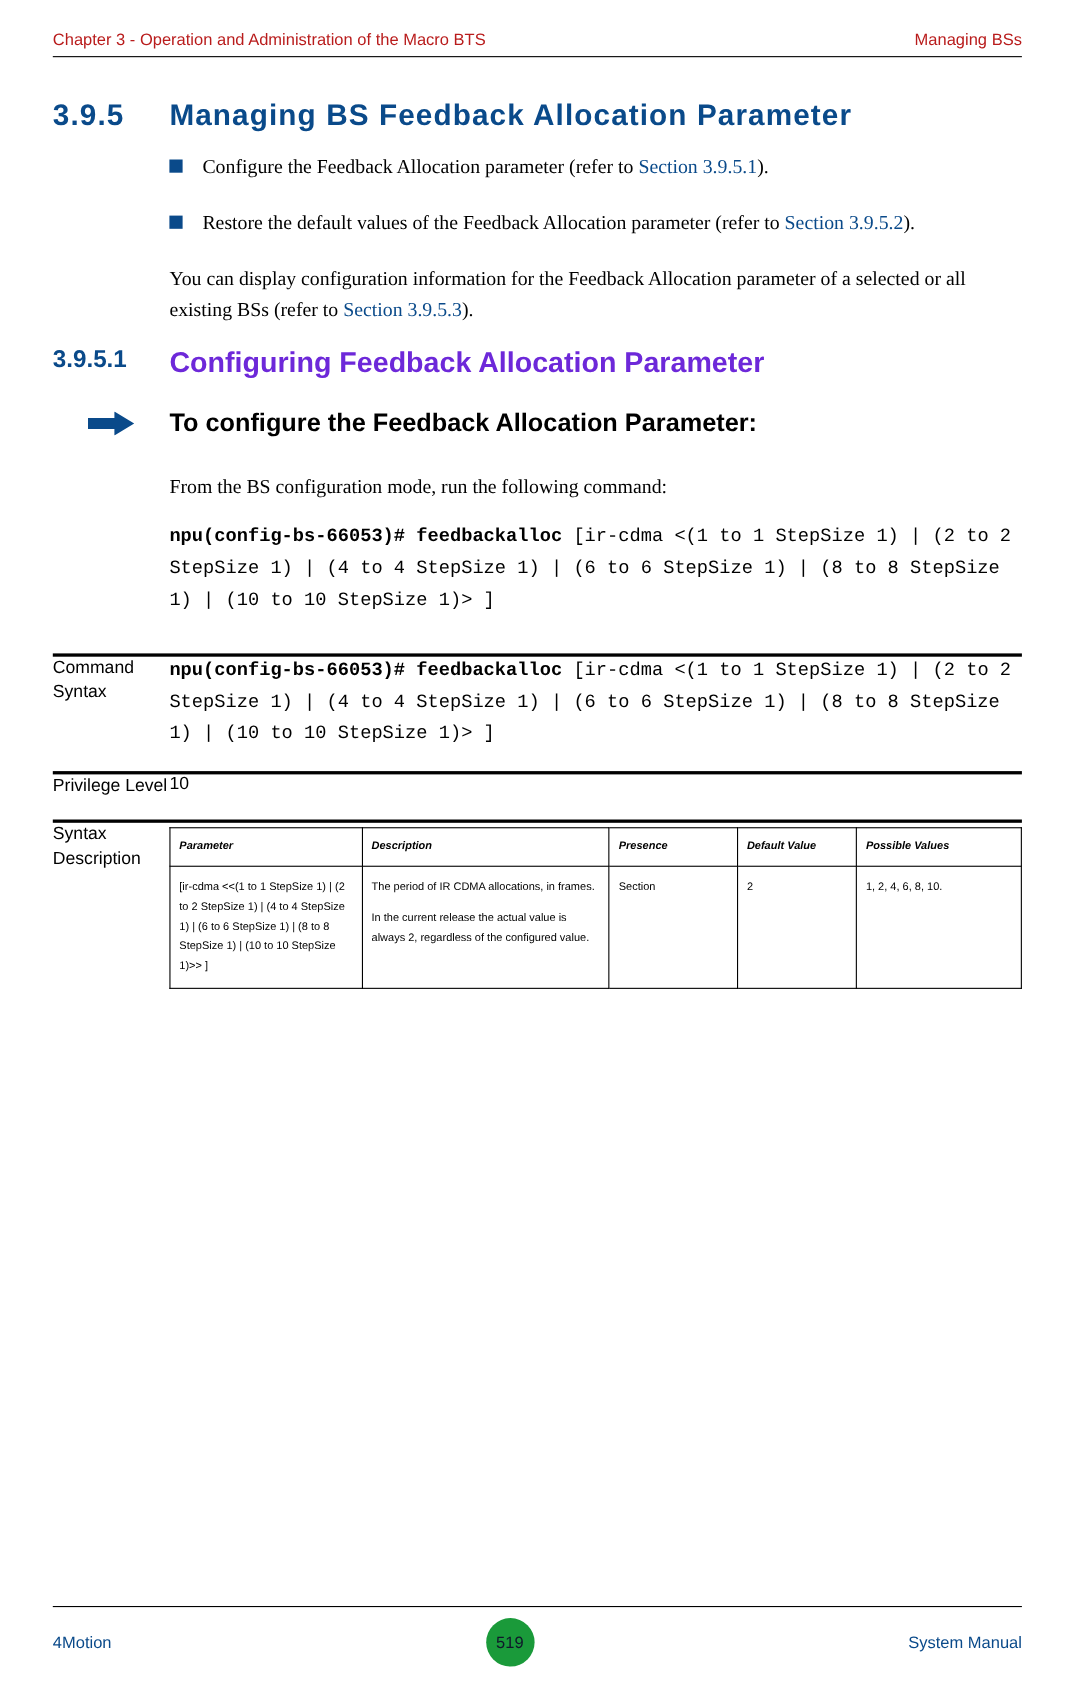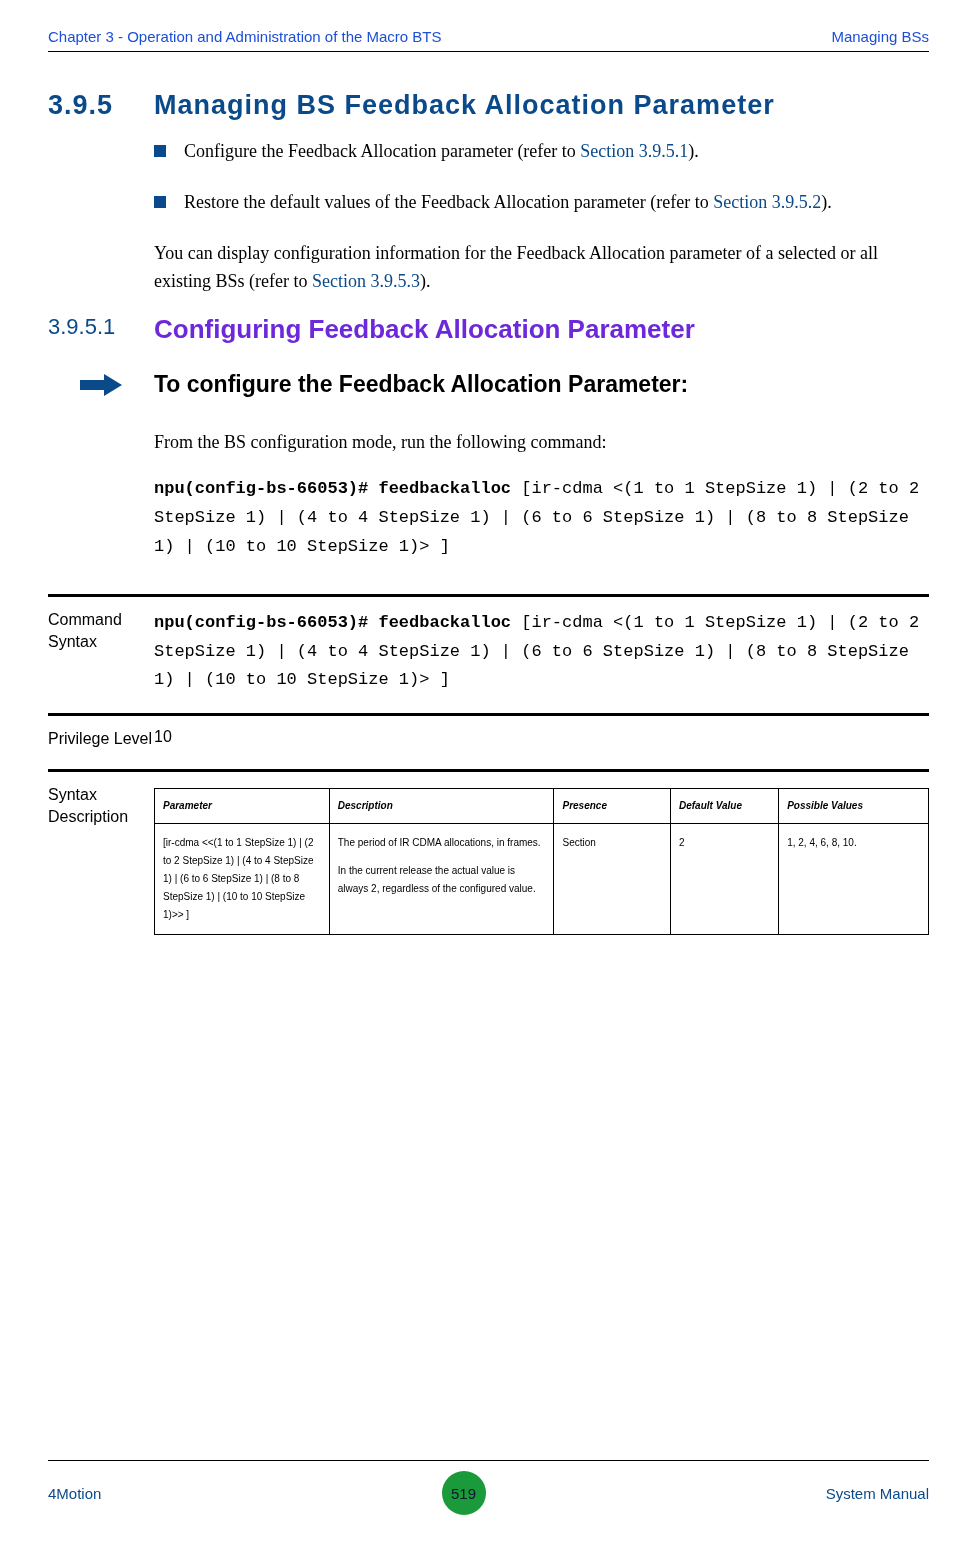--- a/index.html
+++ b/index.html
@@ -14,21 +14,21 @@
       font-family: Georgia, 'Times New Roman', serif;
       color: #000;
       position: relative;
       padding: 28px 48px 0 48px;
     }
     .header-row {
       display: flex;
       justify-content: space-between;
       font-family: Arial, Helvetica, sans-serif;
       font-size: 15px;
-      color: #1d4ed8;
+      color: #b91c1c;
       padding-bottom: 6px;
       border-bottom: 1px solid #000;
       margin-bottom: 38px;
     }
     .section-row {
       display: flex;
       align-items: flex-start;
       margin-bottom: 16px;
     }
     .sec-num {
@@ -80,21 +80,21 @@
       display: flex;
       align-items: flex-start;
       margin-top: 12px;
       margin-bottom: 26px;
     }
     .subsec-num {
       width: 106px;
       flex-shrink: 0;
       color: #0a4a8a;
       font-family: Arial, Helvetica, sans-serif;
-      font-weight: normal;
+      font-weight: bold;
       font-size: 22px;
     }
     .subsec-title {
       color: #6d28d9;
       font-family: Arial, Helvetica, sans-serif;
       font-weight: bold;
       font-size: 26px;
     }
     .arrow-row {
       display: flex;
@@ -119,21 +119,21 @@
       font-size: 17px;
       line-height: 1.7;
       margin-bottom: 32px;
     }
     .code-bold {
       font-weight: bold;
     }
     .def-row {
       display: flex;
       border-top: 3px solid #000;
-      padding-top: 12px;
+      padding-top: 0;
       margin-bottom: 18px;
       margin-top: 15px;
     }
     .def-label {
       width: 106px;
       flex-shrink: 0;
       font-family: Arial, Helvetica, sans-serif;
       font-size: 16px;
       line-height: 1.4;
     }

